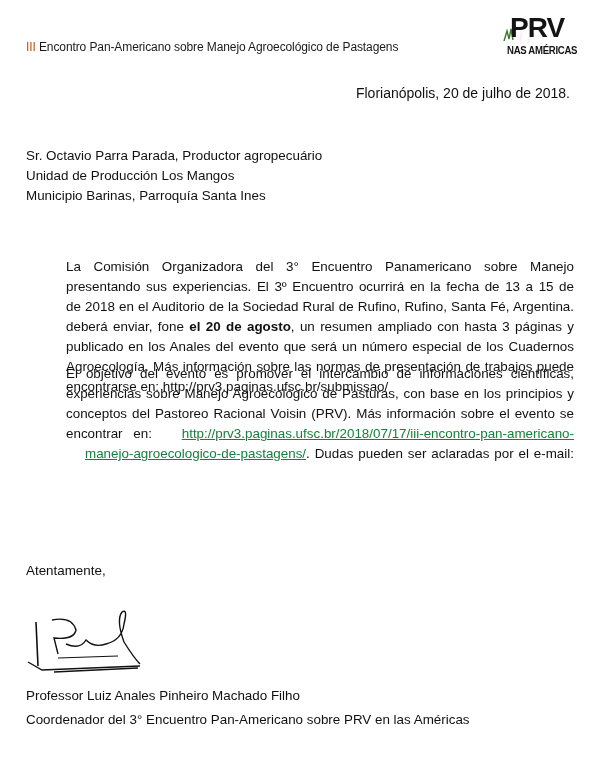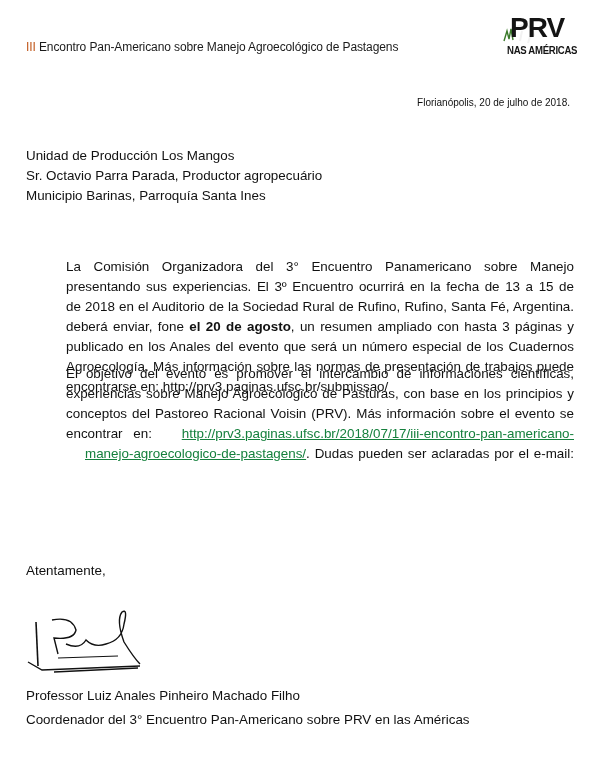--- a/index.html
+++ b/index.html
@@ -17,21 +17,21 @@
       font-family: "Liberation Sans", sans-serif; font-weight: bold; font-size: 28px;
       line-height: 30px; color: #141414; letter-spacing: -1px; position: absolute; left: 8px; top: 0;
     }
     .logo .sub {
       position: absolute; left: 5px; top: 30px; font-weight: bold; font-size: 9.6px;
       letter-spacing: -0.3px; color: #141414; transform: scaleY(1.2); transform-origin: top left; white-space: nowrap;
     }
     .logo svg { position: absolute; left: 0; top: 6px; }
 
     .text { font-size: 13.4px; line-height: 20px; position: absolute; left: 26px; }
-    .date { position: absolute; right: 30px; top: 97px; font-size: 10px; }
+    .date { position: absolute; right: 30px; top: 85px; font-size: 14px; }
     .addr { top: 146px; }
     .addr div { height: 20px; white-space: nowrap; }
 
     .para { width: 548px; }
     .line { display: block; height: 20px; white-space: nowrap; margin-left: 40px; }
     .just { text-align: justify; text-align-last: justify; white-space: normal; overflow: hidden; }
     .para1 { top: 257px; }
     .para2 { top: 364px; }
     a.link { color: #15803d; text-decoration: underline; padding-left: 19px; }
     b { font-weight: bold; }
@@ -53,22 +53,22 @@
     <path d="M2 22 L5 12 L7 20 L9 10 L11 21" stroke="#3a7a2a" stroke-width="1.4" fill="none"></path>
     <path d="M14 8 Q22 4 30 9 L32 16 L28 18 L26 24 M20 12 L18 22" stroke="#f2f2f2" stroke-width="2" fill="none"></path>
   </svg>
   <div class="mark">PRV</div>
   <div class="sub">NAS AMÉRICAS</div>
 </div>
 
 <div class="date">Florianópolis, 20 de julho de 2018.</div>
 
 <div class="text addr">
+  <div>Sr. Octavio Parra Parada, Productor agropecuário</div>
   <div>Unidad de Producción Los Mangos</div>
-  <div>Sr. Octavio Parra Parada, Productor agropecuário</div>
   <div>Municipio Barinas, Parroquía Santa Ines</div>
 </div>
 
 <div class="text para para1">
   <span class="line just">La Comisión Organizadora del 3° Encuentro Panamericano sobre Manejo Agroecológico de</span>
   <span class="line just">presentando sus experiencias. El 3º Encuentro ocurrirá en la fecha de 13 a 15 de noviembre</span>
   <span class="line just">de 2018 en el Auditorio de la Sociedad Rural de Rufino, Rufino, Santa Fé, Argentina. Usted</span>
   <span class="line just"><span>deberá enviar, fone </span> <b>el 20 de agosto</b><span>, un resumen ampliado con hasta 3 páginas y que será</span></span>
   <span class="line just">publicado en los Anales del evento que será un número especial de los Cuadernos de</span>
   <span class="line just">Agroecología. Más información sobre las normas de presentación de trabajos puede</span>

